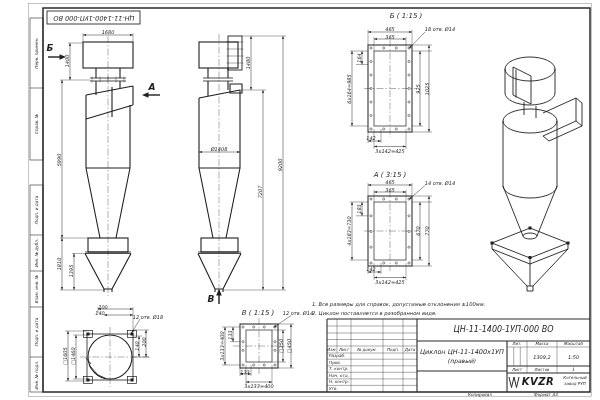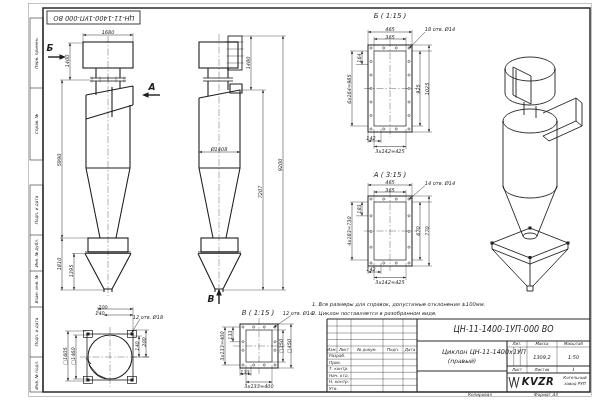--- a/index.html
+++ b/index.html
@@ -272,21 +272,21 @@
   <div class="lbl v" style="left:71px;top:271px">1395</div>
   <div class="lbl big" style="left:50px;top:48px">Б</div>
   <div class="lbl big" style="left:152px;top:87px">А</div>
 
   <div class="lbl" style="left:219px;top:148.5px">Ø1408</div>
   <div class="lbl v" style="left:248px;top:63px">1480</div>
   <div class="lbl v" style="left:260px;top:192px">7207</div>
   <div class="lbl v" style="left:280px;top:165px">9200</div>
   <div class="lbl big" style="left:211px;top:299px">В</div>
 
-  <div class="lbl t7" style="left:390px;top:15.5px">Б ( 1:15 )</div>
+  <div class="lbl t7" style="left:406px;top:15.5px">Б ( 1:15 )</div>
   <div class="lbl" style="left:390px;top:29px">465</div>
   <div class="lbl" style="left:390px;top:36.5px">365</div>
   <div class="lbl" style="left:440px;top:29px">18 отв. Ø14</div>
   <div class="lbl v" style="left:359px;top:57.5px">164</div>
   <div class="lbl v" style="left:349px;top:88.5px">6х164=985</div>
   <div class="lbl v" style="left:417.5px;top:88.5px">925</div>
   <div class="lbl v" style="left:426.5px;top:88.5px">1025</div>
   <div class="lbl" style="left:371px;top:137.5px">142</div>
   <div class="lbl" style="left:390px;top:151px">3х142=425</div>
 
@@ -315,21 +315,21 @@
   <div class="lbl v" style="left:222px;top:346px">3х133=400</div>
   <div class="lbl v" style="left:281px;top:346px">□350</div>
   <div class="lbl v" style="left:289px;top:346px">□450</div>
   <div class="lbl" style="left:245px;top:371.5px">133</div>
   <div class="lbl" style="left:259px;top:386px">3х133=400</div>
 
   <div class="lbl ll t52" style="left:312px;top:305px">1. Все размеры для справок, допустимые отклонения ±100мм.</div>
   <div class="lbl ll t52" style="left:312px;top:313.5px">2. Циклон поставляется в разобранном виде.</div>
 
   <div class="lbl t8" style="left:503.5px;top:330px">ЦН-11-1400-1УП-000 ВО</div>
-  <div class="lbl t65" style="left:484px;top:351.5px">Циклон ЦН-11-1400х1УП</div>
+  <div class="lbl t65" style="left:462px;top:351.5px">Циклон ЦН-11-1400х1УП</div>
   <div class="lbl t6" style="left:462px;top:360.5px">(правый)</div>
 
   <div class="lbl t4" style="left:332px;top:349.5px">Изм.</div>
   <div class="lbl t4" style="left:344px;top:349.5px">Лист</div>
   <div class="lbl t4" style="left:367px;top:349.5px">№ докум.</div>
   <div class="lbl t4" style="left:393px;top:349.5px">Подп.</div>
   <div class="lbl t4" style="left:410px;top:349.5px">Дата</div>
 
   <div class="lbl ll t42" style="left:329px;top:356px">Разраб.</div>
   <div class="lbl ll t42" style="left:329px;top:362.5px">Пров.</div>

